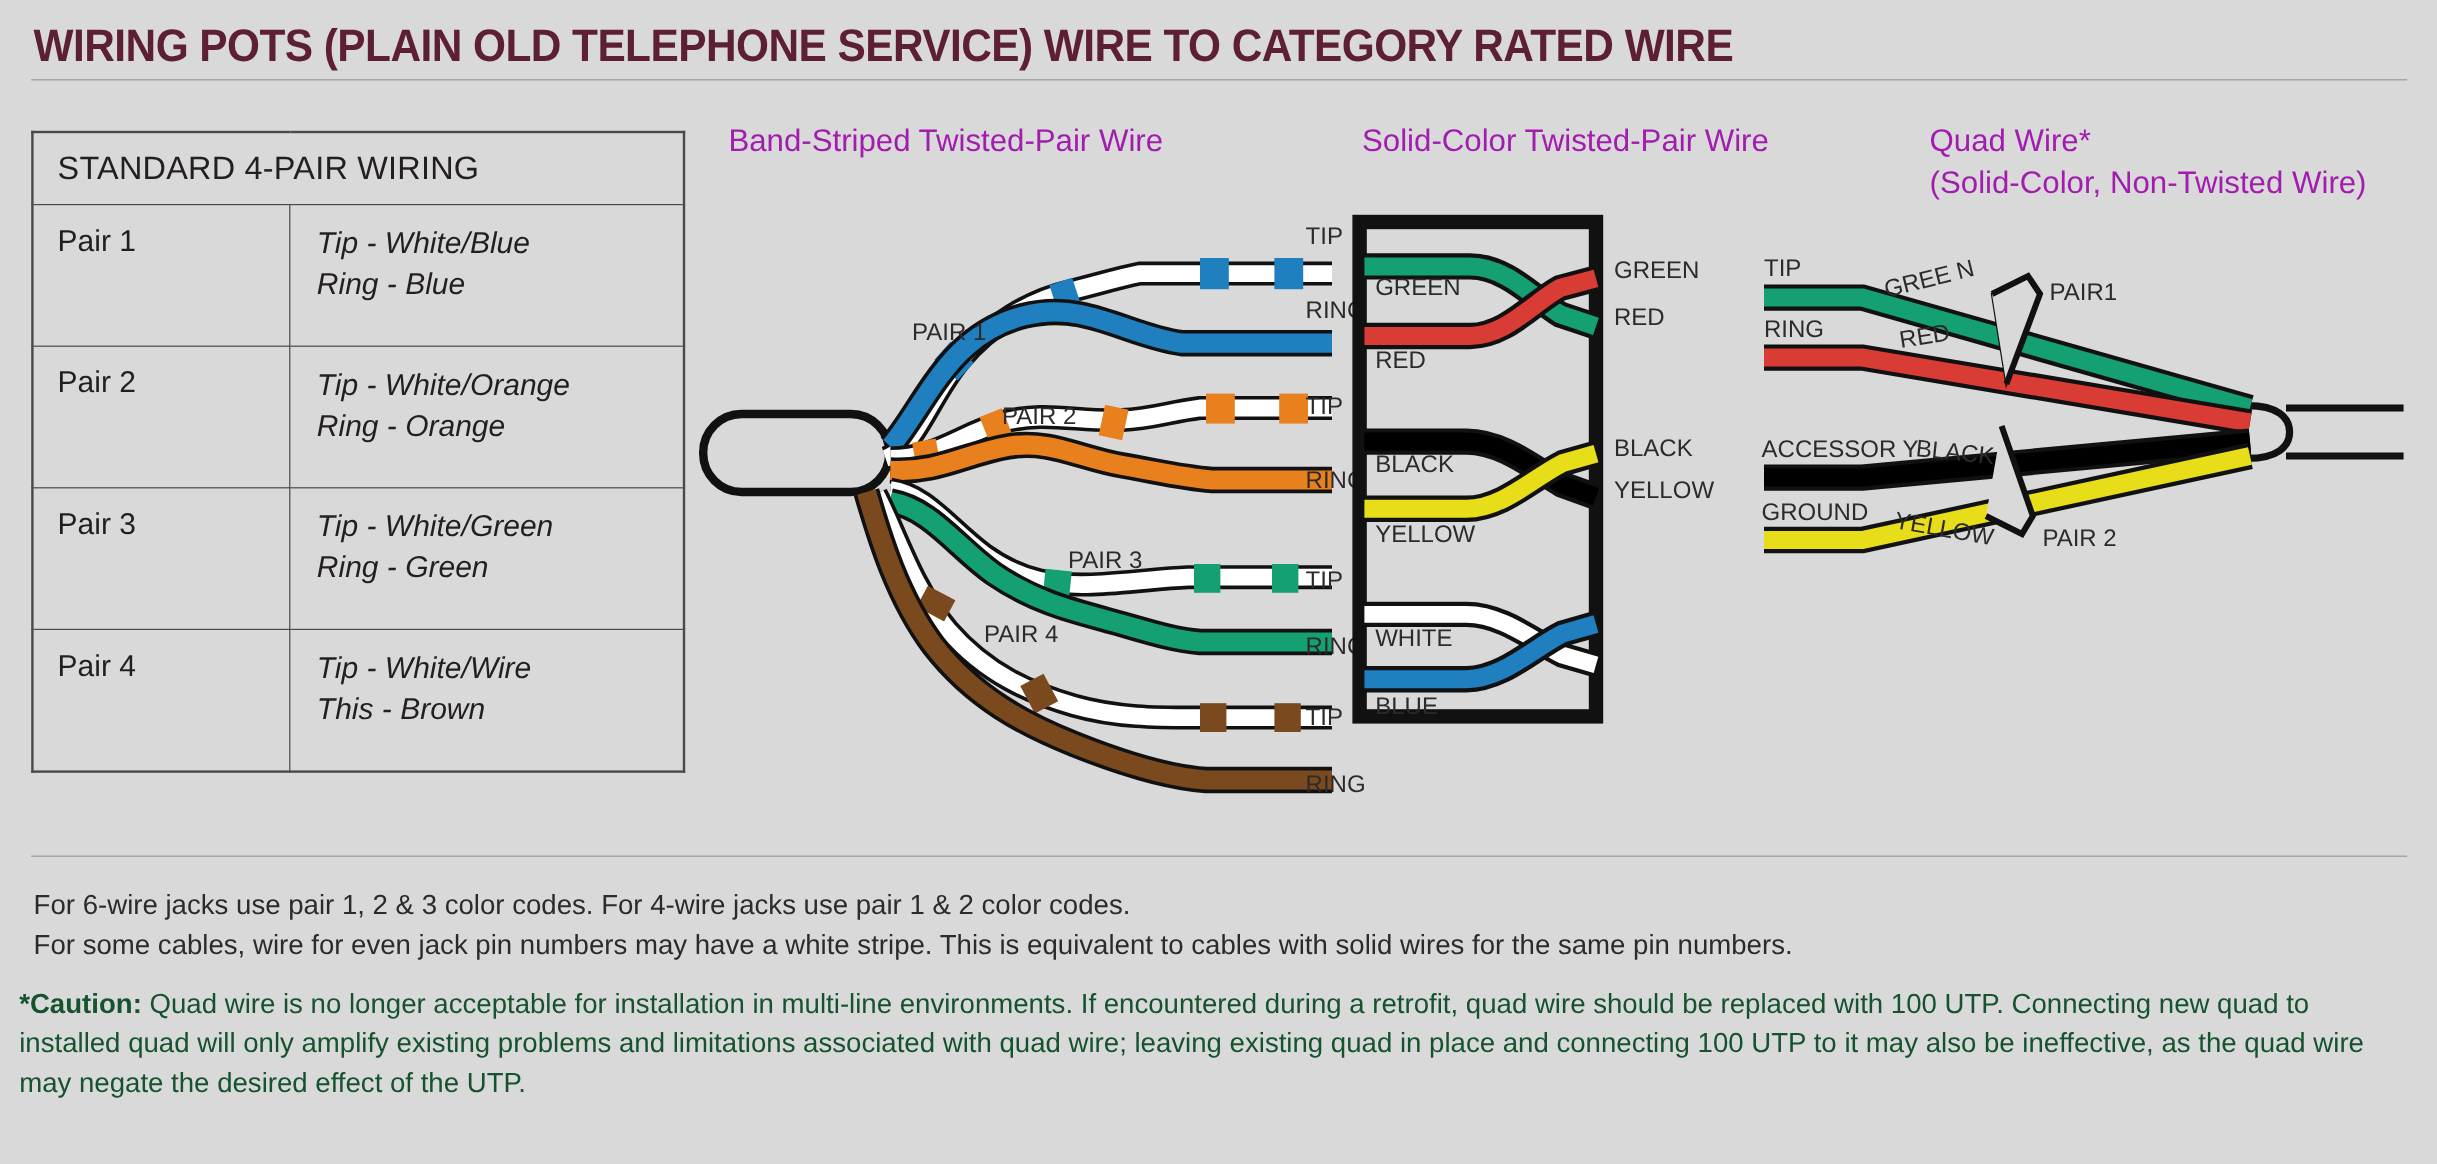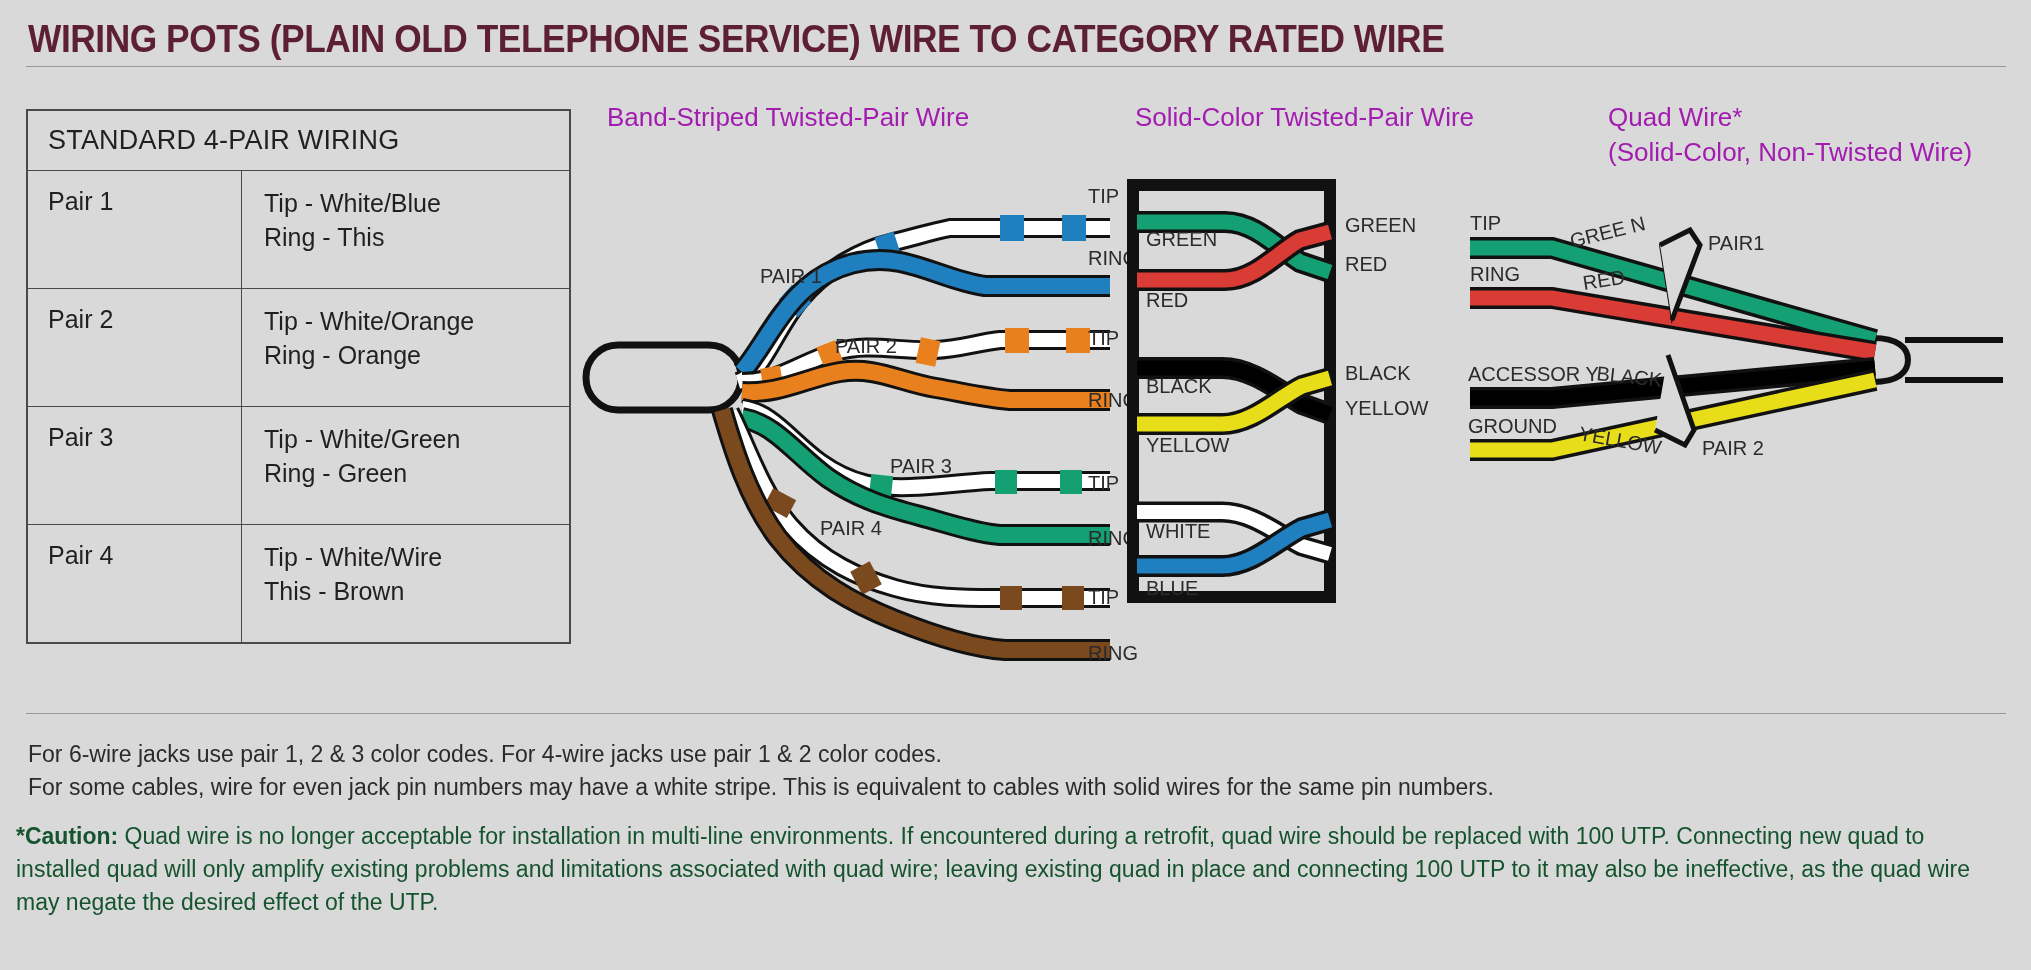--- a/index.html
+++ b/index.html
@@ -52,20 +52,21 @@
   }
   .cell-pair{
     width:193px;
     font-size:25px;
     padding:16px 0 34px 20px !important;
   }
   .cell-desc{
     font-size:25px;
     padding:16px 0 34px 22px !important;
     line-height:1.34;
+    font-style:italic;
   }
   .cell-desc span{display:block;}
 
   
   .sec-head{
     position:absolute;
     font-size:26px;
     color:#a21caf;
     white-space:nowrap;
     line-height:1.33;
@@ -105,21 +106,21 @@
 
   <table class="wire-table">
     <tbody>
         <tr>
       <td class="tbl-head" colspan="2">STANDARD 4-PAIR WIRING</td>
     </tr>
     <tr>
       <td class="cell-pair">Pair 1</td>
       <td class="cell-desc">
         <span>Tip - White/Blue</span>
-        <span>Ring - This</span>
+        <span>Ring - Blue</span>
       </td>
     </tr>
     <tr>
       <td class="cell-pair">Pair 2</td>
       <td class="cell-desc">
         <span>Tip - White/Orange</span>
         <span>Ring - Orange</span>
       </td>
     </tr>
     <tr>

